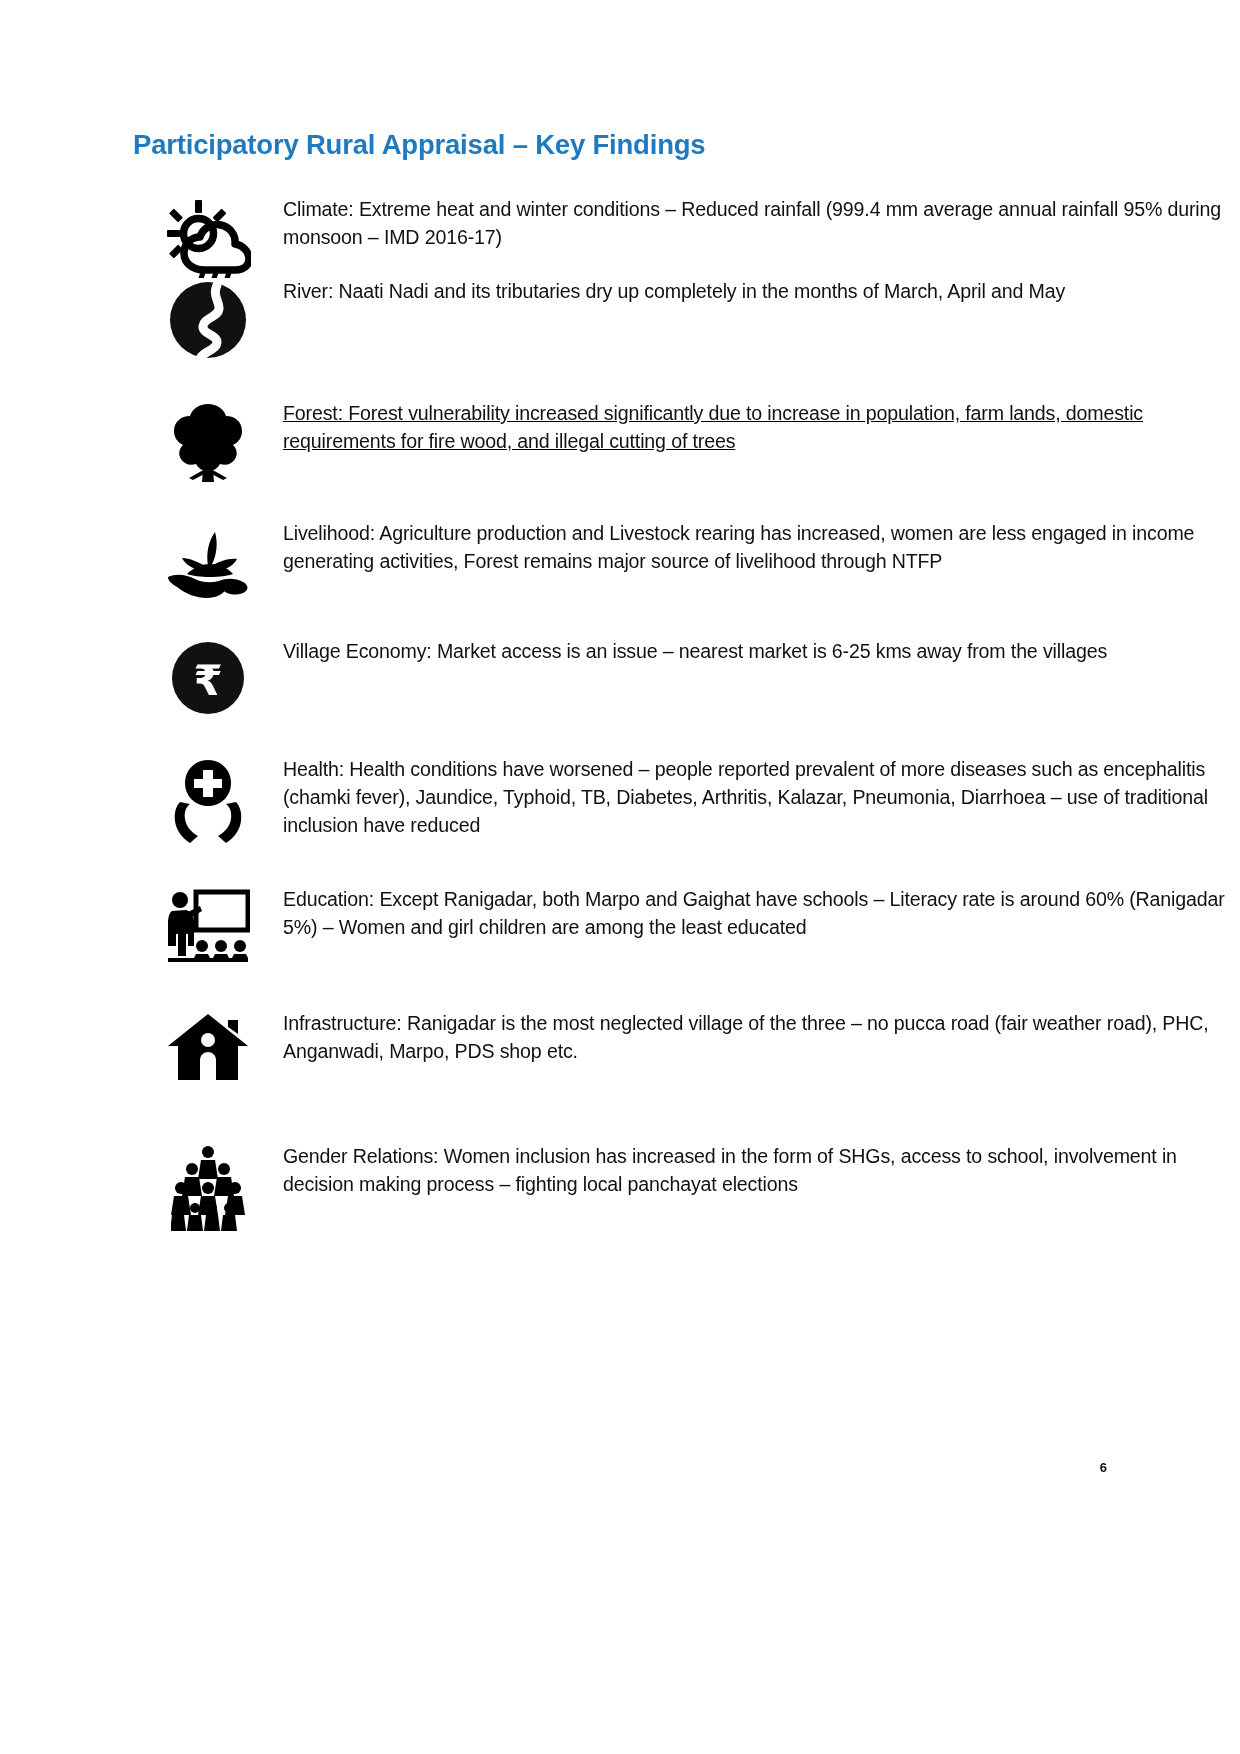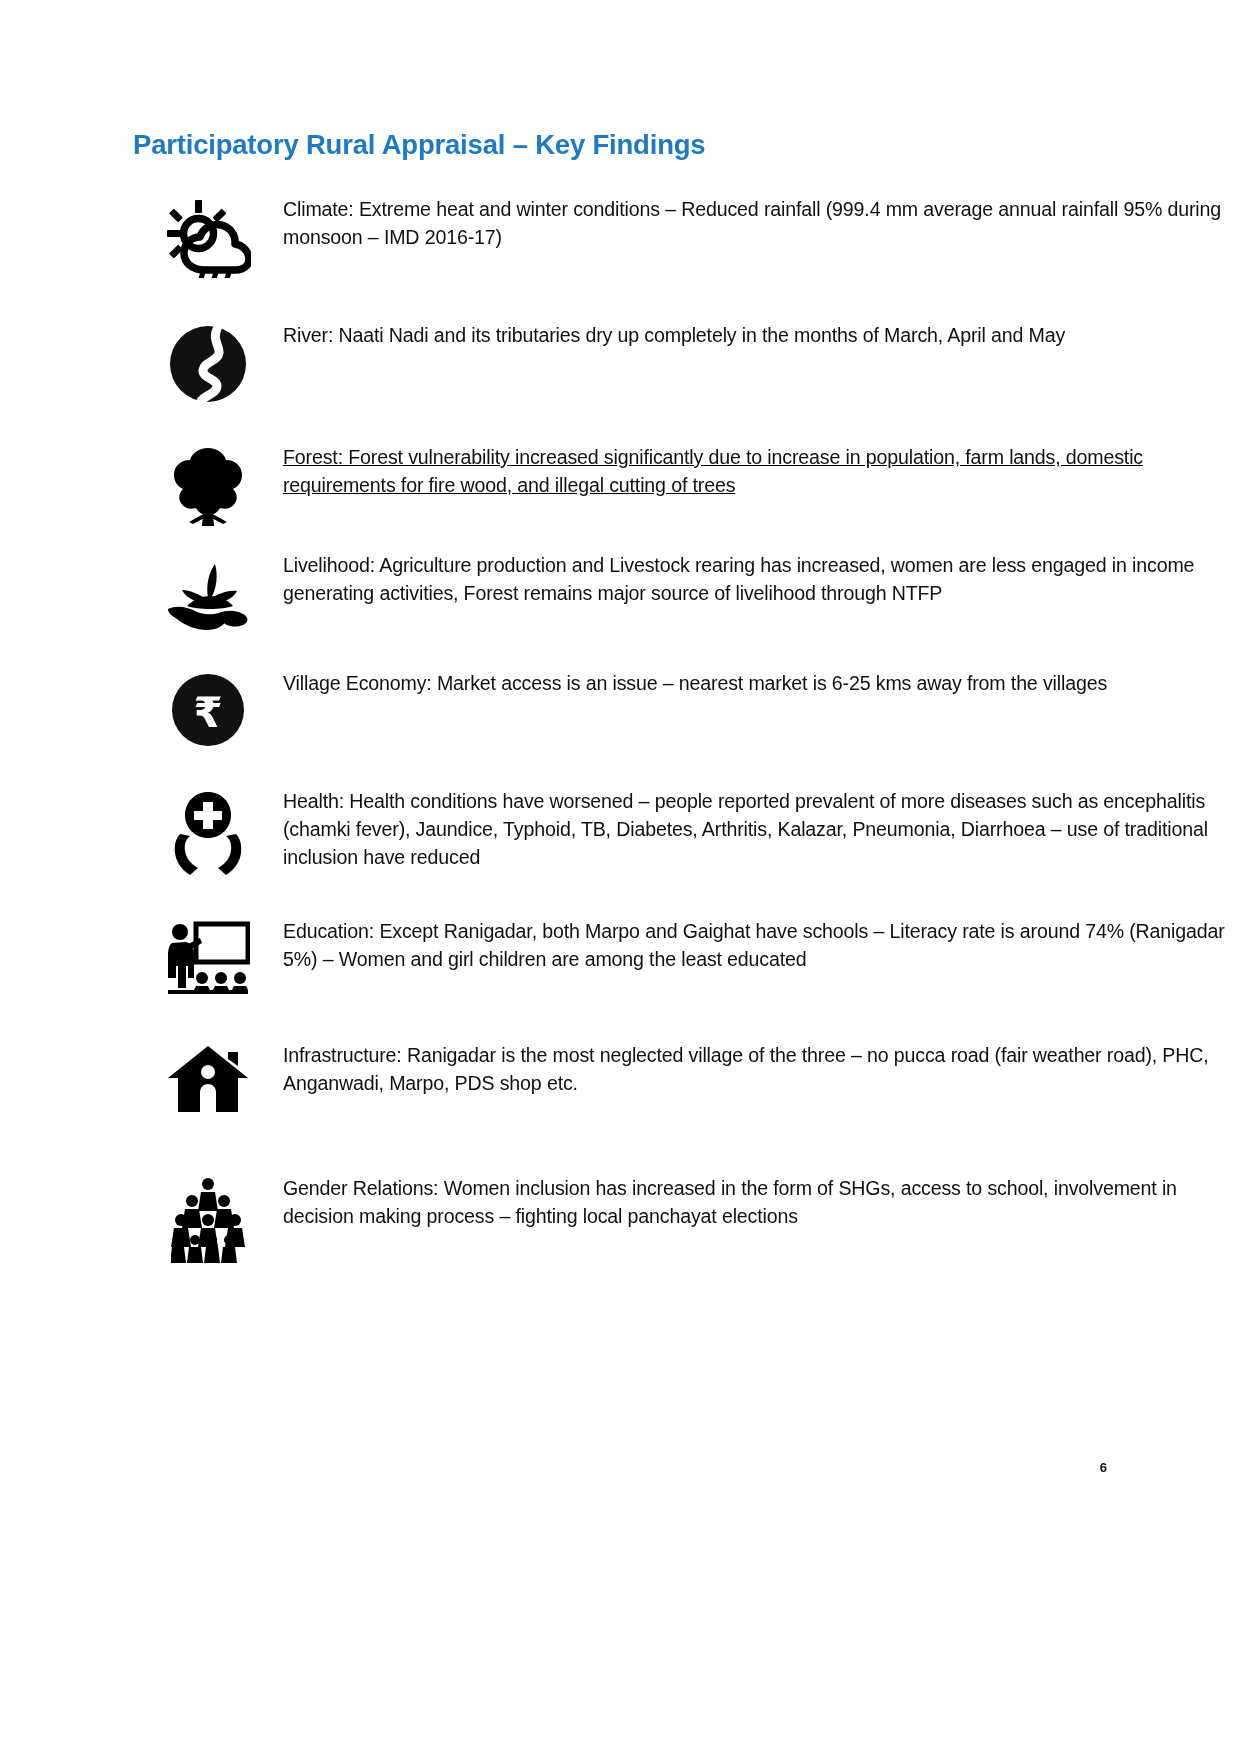--- a/index.html
+++ b/index.html
@@ -69,23 +69,23 @@
     position: absolute;
     right: 133px;
     top: 1460px;
     font-family: "Liberation Sans", sans-serif;
     font-weight: bold;
     font-size: 13px;
     color: #111111;
   }
   
   .r0 { margin-top: 0px; }
-  .r1 { margin-top: 44px; }
+  .r1 { }
   .r2 { margin-top: 40px; text-decoration: underline; }
-  .r3 { margin-top: 24px; }
+  .r3 { margin-top: 36px; }
   .r4 { margin-top: 36px; }
   .r5 { margin-top: 40px; }
   .r6 { margin-top: 40px; }
   .r7 { margin-top: 42px; }
   .r8 { margin-top: 61px; }
 </style>
 </head>
 <body>
 
 <div class="page">
@@ -189,21 +189,21 @@
             <rect x="2" y="70" width="80" height="4"></rect>
             <circle cx="36" cy="58" r="6"></circle>
             <path d="M30 66 L42 66 L44 70 L28 70 Z"></path>
             <circle cx="55" cy="58" r="6"></circle>
             <path d="M49 66 L61 66 L63 70 L47 70 Z"></path>
             <circle cx="74" cy="58" r="6"></circle>
             <path d="M68 66 L80 66 L82 70 L66 70 Z"></path>
           </g>
         </svg>
       </div>
-      <div class="text-cell">Education: Except Ranigadar, both Marpo and Gaighat have schools – Literacy rate is around 74% (Ranigadar 5%) – Women and girl children are among the least educated</div>
+      <div class="text-cell">Education: Except Ranigadar, both Marpo and Gaighat have schools – Literacy rate is around 60% (Ranigadar 5%) – Women and girl children are among the least educated</div>
     </div>
 
     <div class="finding-row r7">
       <div class="icon-cell">
         <svg width="84" height="70" viewBox="0 0 84 70" aria-hidden="true">
           <g fill="#000000">
             <path d="M42 2 L2 34 L12 34 L12 68 L72 68 L72 34 L82 34 Z"></path>
             <path d="M62 8 L72 8 L72 22 L62 15 Z"></path>
             <path d="M34 68 L34 48 C34 43 38 40 42 40 C46 40 50 43 50 48 L50 68 Z" fill="#ffffff"></path>
             <circle cx="42" cy="28" r="7" fill="#ffffff"></circle>

